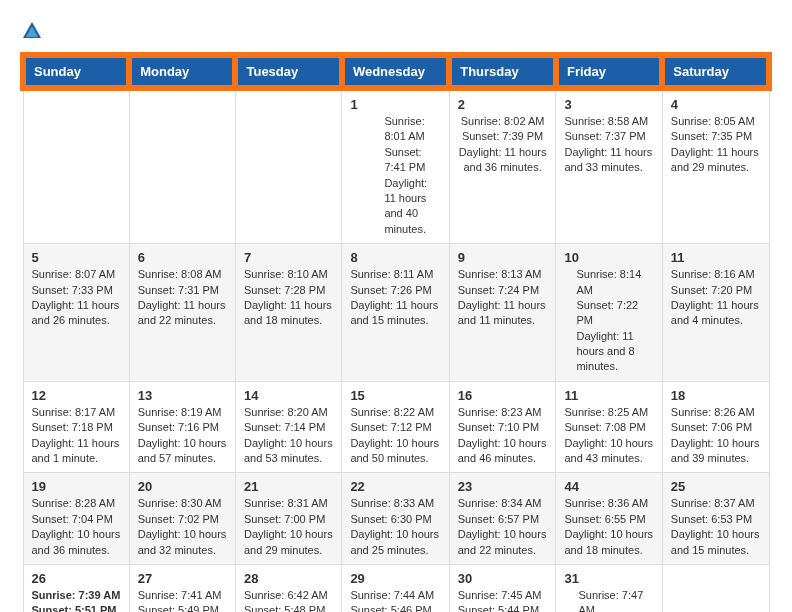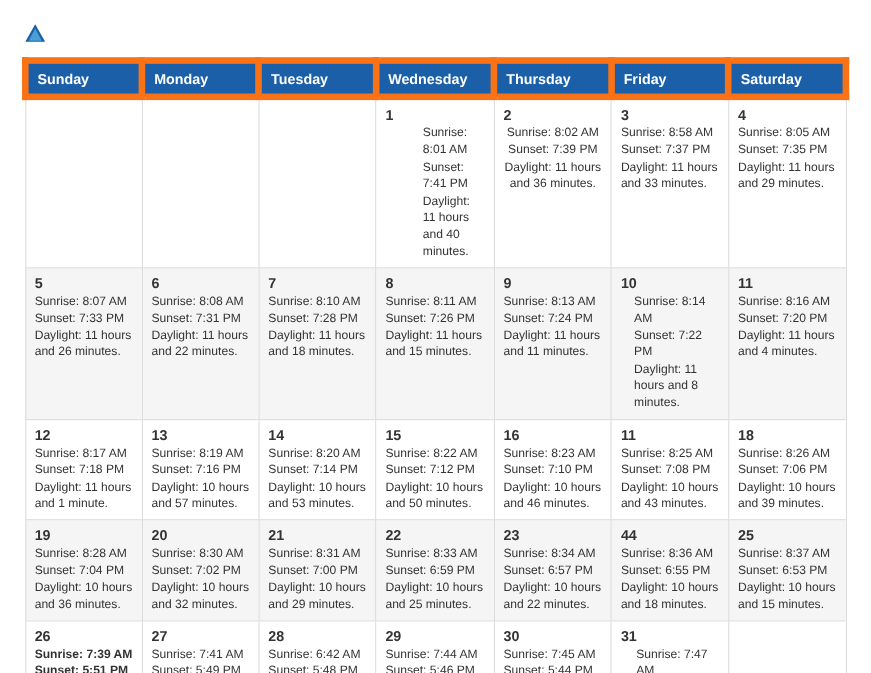--- a/index.html
+++ b/index.html
@@ -237,21 +237,21 @@
         </td>
         <td>
           <span class="day-number">21</span>
           <div class="day-info" style="white-space: pre-line;">Sunrise: 8:31 AM
 Sunset: 7:00 PM
 Daylight: 10 hours and 29 minutes.</div>
         </td>
         <td>
           <span class="day-number">22</span>
           <div class="day-info" style="white-space: pre-line;">Sunrise: 8:33 AM
-Sunset: 6:59 PM
+Sunset: 6:30 PM
 Daylight: 10 hours and 25 minutes.</div>
         </td>
         <td>
           <span class="day-number">23</span>
           <div class="day-info" style="white-space: pre-line;">Sunrise: 8:34 AM
 Sunset: 6:57 PM
 Daylight: 10 hours and 22 minutes.</div>
         </td>
         <td>
           <span class="day-number">44</span>

